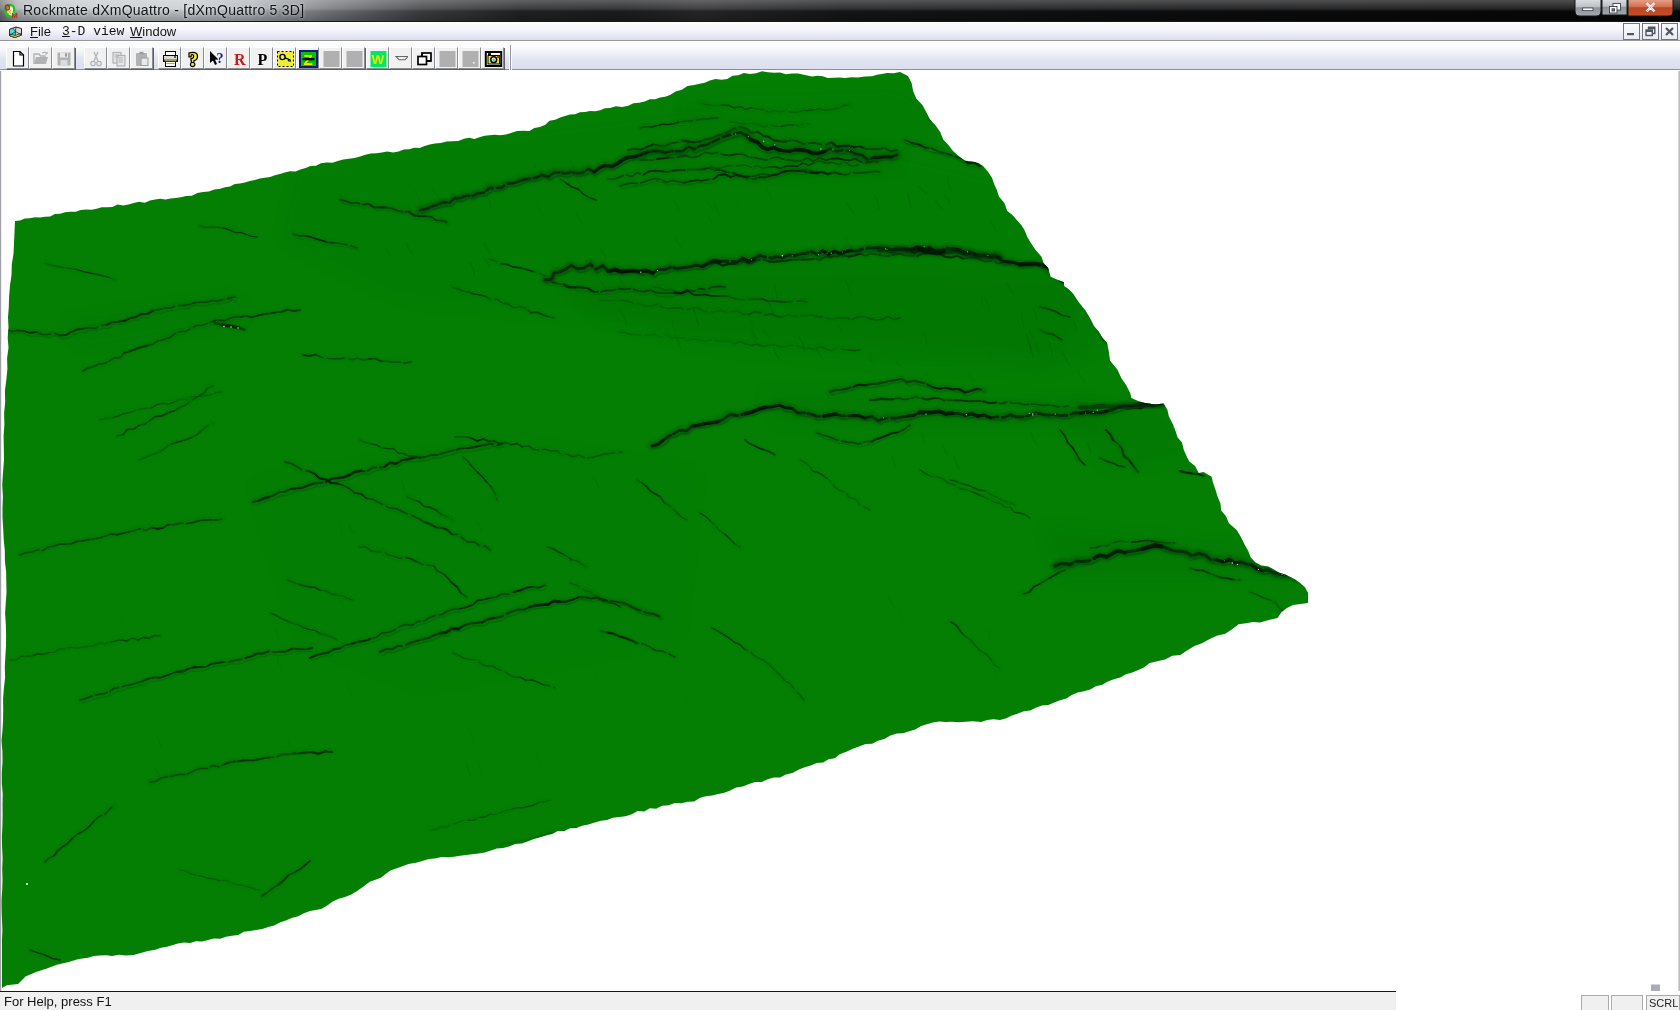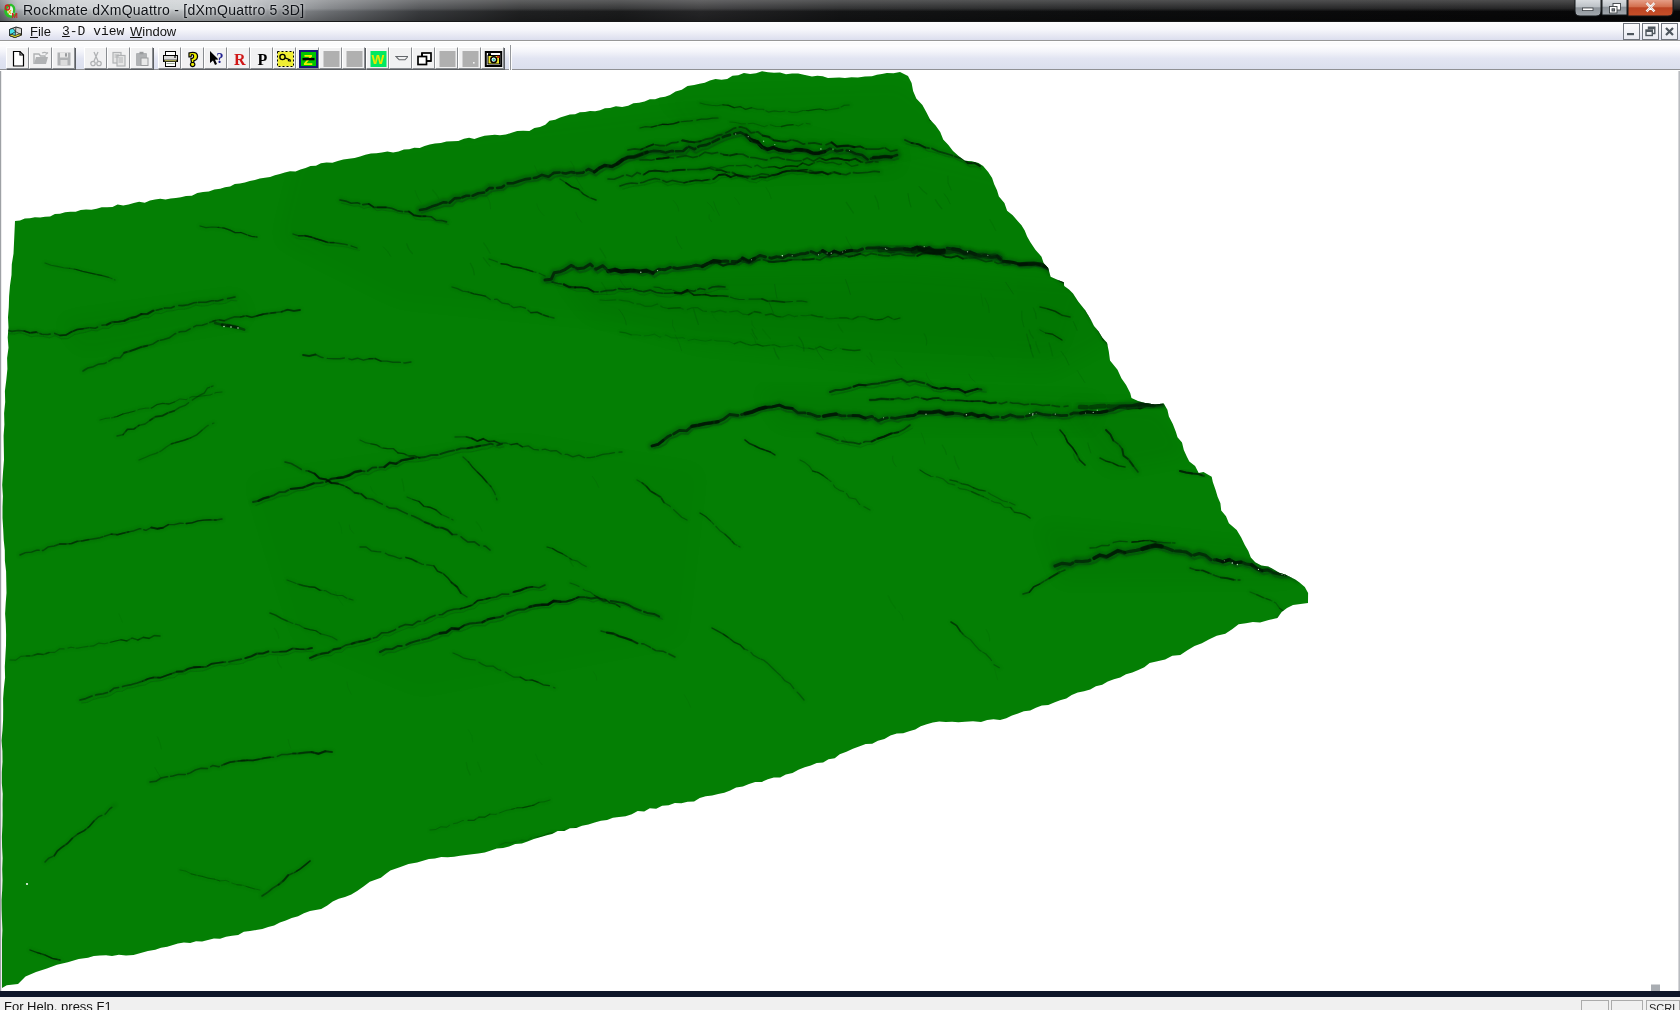--- a/index.html
+++ b/index.html
@@ -33,22 +33,22 @@
     background:#94979b; box-shadow:-1px 0 0 #fdfdfd, 1px 0 0 #fdfdfd; }
   .tbtn { position:absolute; top:2px; width:23px; height:22px;
     background:#f1f1f2;
     border-top:1px solid #ffffff; border-left:1px solid #ffffff;
     border-right:1px solid #898c90; border-bottom:1px solid #898c90;
     box-shadow:1px 1px 0 #5c5f63; }
   .tbtn svg { position:absolute; left:2px; top:2px; }
   #client { position:absolute; left:0; top:71px; width:1680px; height:920px;
     background:#fff; }
   #client svg { position:absolute; left:0; top:0; }
-  #statusbar { position:absolute; left:0; top:991px; width:1680px; height:19px;
-    background:#f0f0f0; border-top:6px solid #0f172a; }
+  #statusbar { position:absolute; left:0; top:991px; width:1396px; height:19px;
+    background:#f0f0f0; border-top:1px solid #0f172a; }
   #statustext { position:absolute; left:4px; top:2px; font-size:13px; color:#111; }
   .spane { position:absolute; top:3px; height:17px; border:1px solid #ababab;
     background:#f0f0f0; }
   #scrl { position:absolute; left:1649px; top:5px; font-size:11px; color:#222; }
 </style>
 </head>
 <body>
 <div id="titlebar">
   <svg id="titleicon" width="16" height="16" viewBox="0 0 16 16">
     <path d="M8 0.8 C4 0.8 1.2 3.8 1.2 8 C1.2 12.2 4.5 15.2 8.5 14.7 C11 14.4 13.2 13 14.2 11 L11.5 9.8 C13 7 12.6 3.4 10 1.8 C9.3 1.2 8.6 0.8 8 0.8 Z" fill="#28c028"></path>

